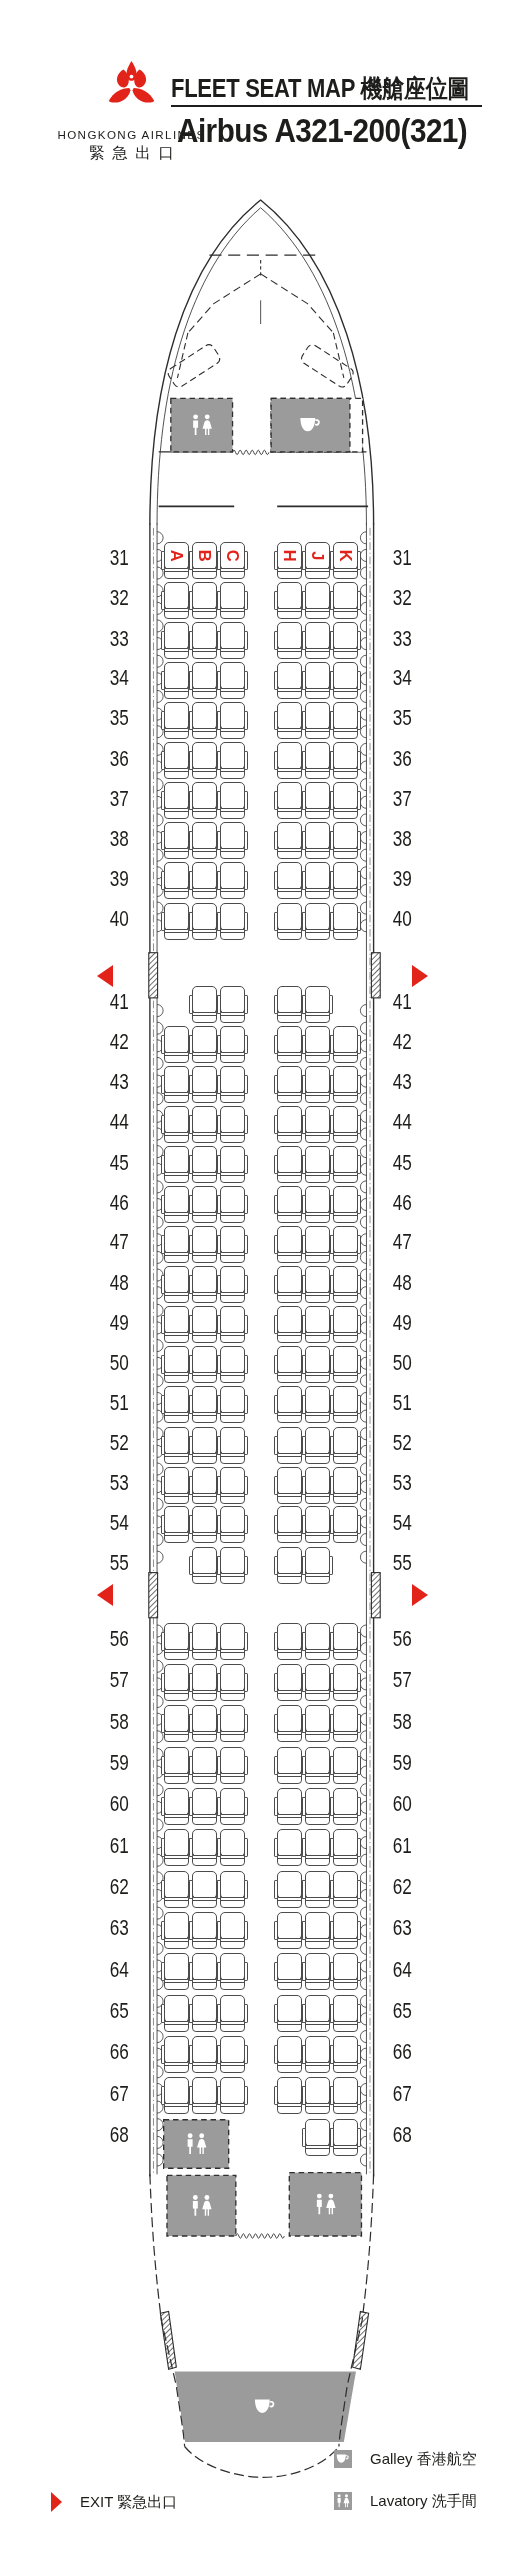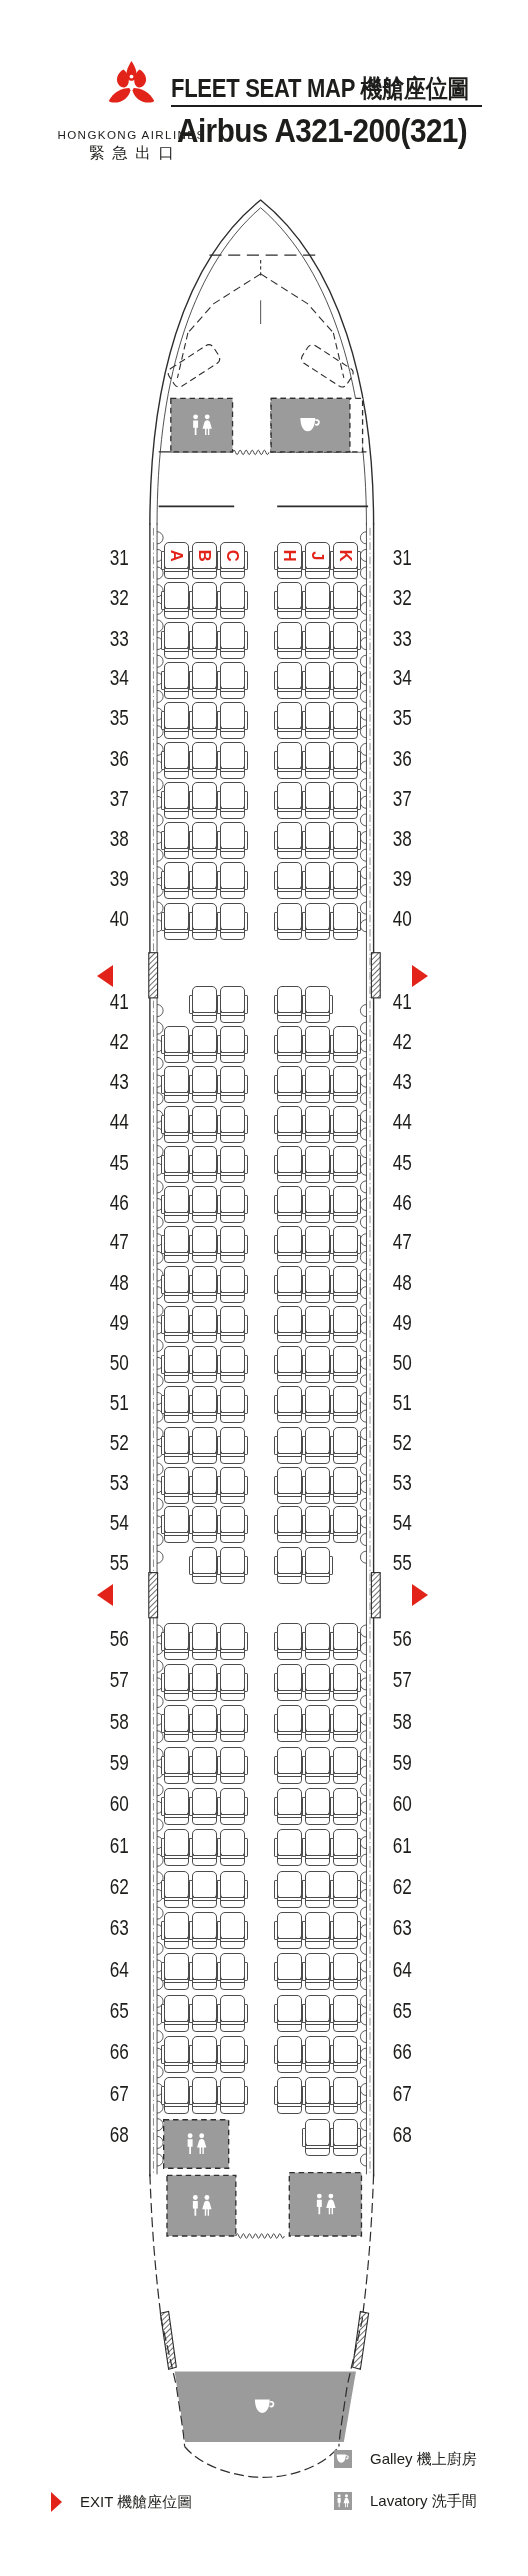--- a/index.html
+++ b/index.html
@@ -1348,24 +1348,24 @@
       <div class="tri pt-left" style="left: 97px; top: 1584px;"></div>
       <div class="tri pt-right" style="left: 412px; top: 1584px;"></div>
     </div>
 
   <div>
     <div class="lg-sq" style="left:334px;top:2450px">
       <svg width="14.3" height="11" viewBox="0 0 40 30">
           <use href="#icon-cup"></use>
         </svg>
     </div>
-    <div class="lg-label" style="left:370px;top:2450px;line-height:18px">Galley 機上廚房</div>
+    <div class="lg-label" style="left:370px;top:2450px;line-height:18px">Galley 香港航空</div>
 
     <div class="lg-tri" style="left:51px;top:2492px"></div>
-    <div class="lg-label" style="left:80px;top:2492px;line-height:20.4px">EXIT 機艙座位圖</div>
+    <div class="lg-label" style="left:80px;top:2492px;line-height:20.4px">EXIT 緊急出口</div>
 
     <div class="lg-sq" style="left:334px;top:2492px">
       <svg width="15.4" height="14.3" viewBox="0 0 44 40">
           <use href="#icon-wc"></use>
         </svg>
     </div>
     <div class="lg-label" style="left:370px;top:2492px;line-height:18px">Lavatory 洗手間</div>
   </div>
 </div>
 

